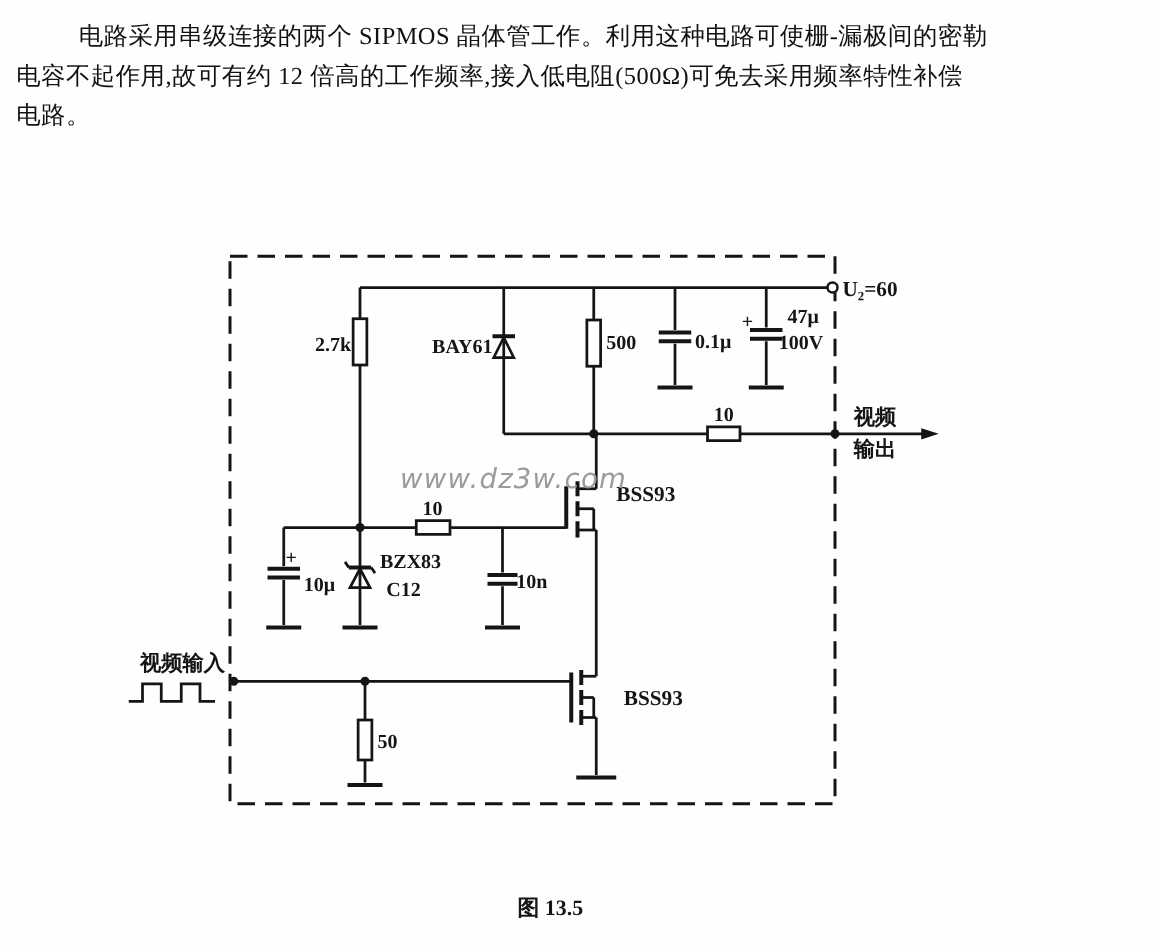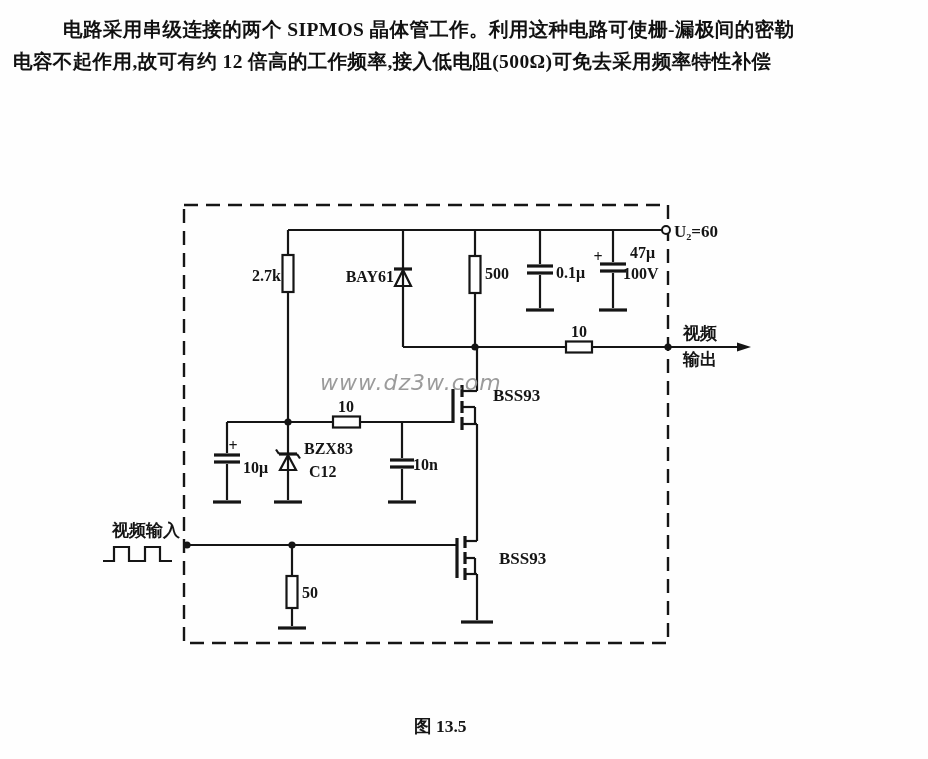--- a/index.html
+++ b/index.html
@@ -2,21 +2,21 @@
 <html><head>
 <meta charset="utf-8">
 <style>
   html,body{margin:0;padding:0;background:#ffffff;}
   .page{
     position:relative;width:928px;height:759px;background:#fefefe;
     font-family:"Liberation Serif",serif;color:#111;overflow:hidden;
   }
   .para{
     position:absolute;left:13px;top:14px;width:904px;
-    font-size:19.5px;font-weight:700;line-height:31.5px;letter-spacing:0.4px;
+    font-size:19.5px;font-weight:400;line-height:31.5px;letter-spacing:0.4px;
   }
   .para .l1{text-indent:50px;}
   .schem{position:absolute;left:0;top:140px;}
   .ink{stroke:#151515;fill:none;}
   .w2{stroke-width:2.2;}
   .w3{stroke-width:3.2;}
   .fillink{fill:#151515;stroke:none;}
   .open{fill:#fefefe;stroke:#151515;stroke-width:2;}
   svg text{font-family:"Liberation Serif",serif;font-weight:700;fill:#151515;}
   .t17{font-size:17px;}
@@ -26,20 +26,21 @@
   .cap{font-size:17.5px;}
 </style>
 </head>
 <body>
 
 <div class="page">
 
   <div class="para">
     <div class="l1">电路采用串级连接的两个 SIPMOS 晶体管工作。利用这种电路可使栅-漏极间的密勒</div>
     <div class="l2">电容不起作用,故可有约 12 倍高的工作频率,接入低电阻(500Ω)可免去采用频率特性补偿</div>
+    <div class="l3">电路。</div>
   </div>
 
   <svg class="schem" width="928" height="619" viewBox="0 140 928 619" xmlns="http://www.w3.org/2000/svg">
 
     <rect class="ink" x="184" y="205" width="484" height="438" stroke-width="2.4" stroke-dasharray="14 8"></rect>
 
     <g>
       <line class="ink w2" x1="288" y1="230" x2="662" y2="230"></line>
       <circle class="open" cx="666" cy="230" r="4"></circle>
       <text class="t17" x="674" y="237">U₂=60</text>

